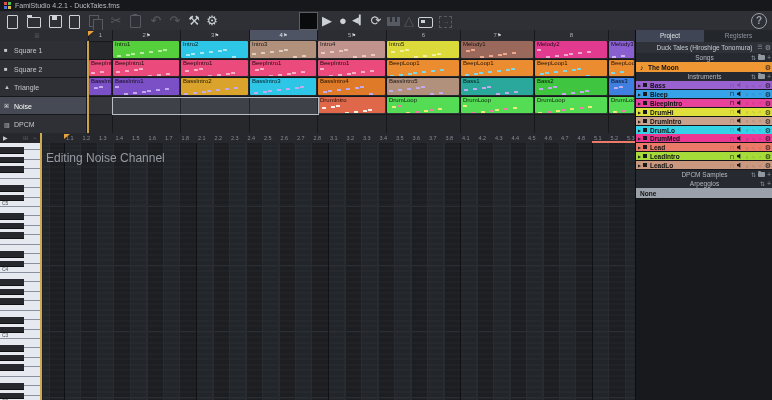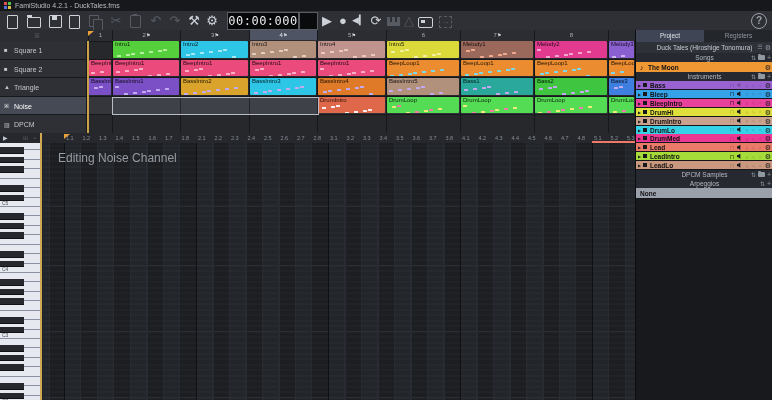--- a/index.html
+++ b/index.html
@@ -61,21 +61,21 @@
   #pianoedge{left:40px;top:133px;width:2px;height:267px;background:#cfa952;}
   #grid{left:43px;top:143px;width:592px;height:257px;
     background:
       repeating-linear-gradient(90deg,#101114 0 1px,transparent 1px 132px),
       repeating-linear-gradient(90deg,#282b31 0 1px,transparent 1px 16.5px),
       repeating-linear-gradient(0deg,#2b2e34 0 1px,transparent 1px 66px),
       repeating-linear-gradient(0deg,rgba(255,255,255,0.035) 0 1px,transparent 1px 5.5px),
       repeating-linear-gradient(90deg,rgba(255,255,255,0.022) 0 16.5px,rgba(0,0,0,0.05) 16.5px 33px),
       #1d2024;
     background-position:21px 0,21px 0,0 64px,0 3.5px,21px 0,0 0;}
-  #statustext{position:absolute;left:15px;top:8px;font-size:12px;color:#969ba3;}
+  #statustext{position:absolute;left:3px;top:8px;font-size:12px;color:#969ba3;}
   
   #panel{left:635px;top:30px;width:137px;height:370px;background:#17191c;border-left:1px solid #0c0d0f;}
   .tab{position:absolute;top:0;height:12px;font-size:6.5px;line-height:12px;text-align:center;}
   .prow{position:absolute;left:0;width:137px;overflow:hidden;}
   .prow .nm{position:absolute;left:14px;top:50%;transform:translateY(-50%);font-size:6.5px;font-weight:bold;color:#111;white-space:nowrap;}
   .hdr{background:#26292f;color:#b4b9c2;font-size:6.5px;text-align:center;border-bottom:1px solid #15161a;}
   .hdr .ht{line-height:9px;}
   .hicons{position:absolute;right:2px;top:0;height:100%;display:flex;align-items:center;gap:2px;color:#9098a2;font-size:6px;}
   .exp{position:absolute;left:2px;top:50%;transform:translateY(-50%);font-size:4px;color:#222;}
   .sw{position:absolute;left:7px;top:50%;transform:translateY(-50%);width:4px;height:4px;background:#16181c;}
@@ -116,21 +116,20 @@
     <div id="appicon" class="abs">
         <i style="background: rgb(224, 80, 80);"></i>
         <i style="background: rgb(80, 192, 80);"></i>
         <i style="background: rgb(80, 112, 224);"></i>
         <i style="background: rgb(224, 192, 64);"></i>
       </div>
     <div id="titletext" class="abs">FamiStudio 4.2.1 - DuckTales.fms</div>
   </div>
 
   <div id="toolbar" class="abs">
-    <div id="timerbox" class="abs">00:00:000</div>
     <div id="oscbox" class="abs"></div>
     <div id="helpbtn" class="abs">?</div>
   <div class="tbi" style="left: 4px;">
         <div class="i-page cssbox" style="color: inherit;"></div>
       </div>
       <div class="tbi" style="left: 24px;">
         <div class="i-foldr cssbox" style="color: inherit;"></div>
       </div>
       <div class="tbi" style="left: 46px;">
         <div class="i-save cssbox" style="color: inherit;"></div>

